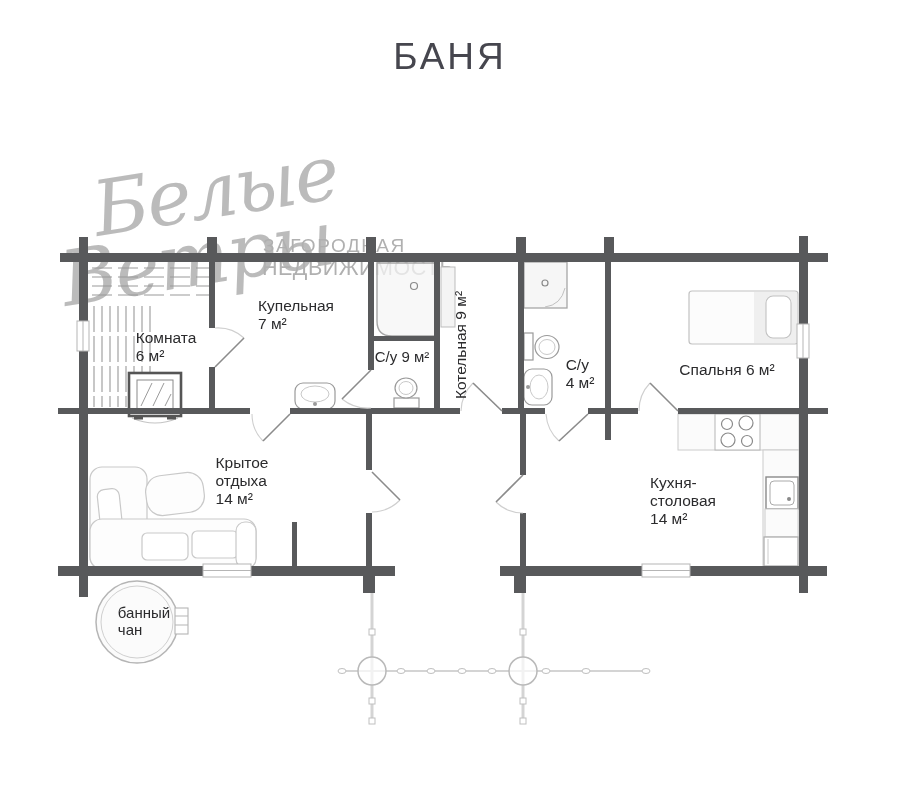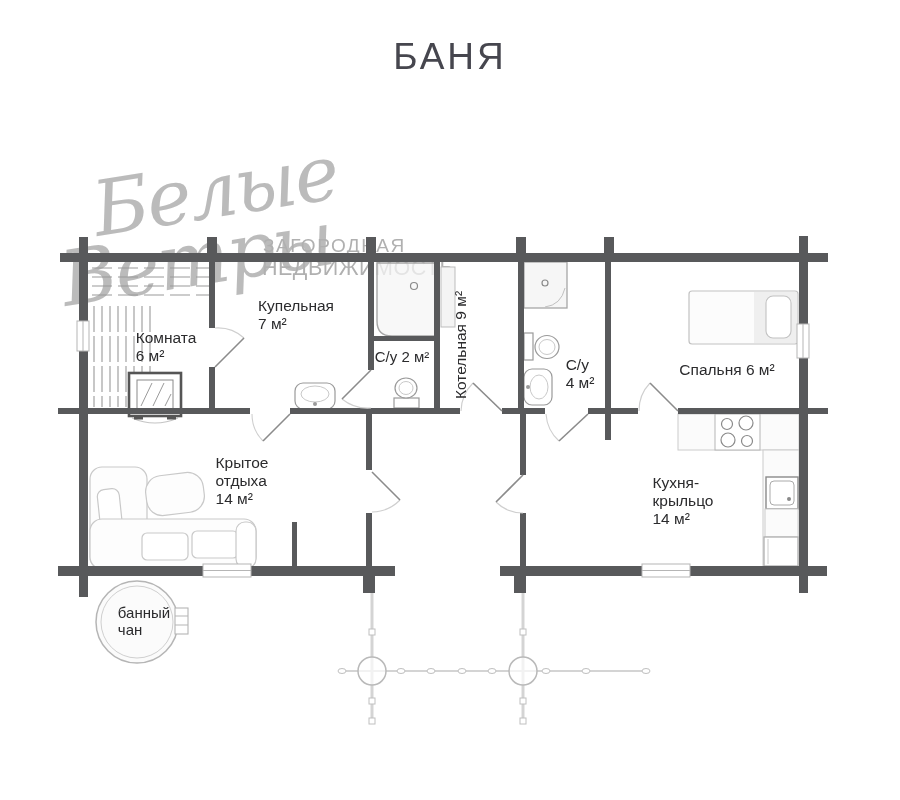--- a/index.html
+++ b/index.html
@@ -261,21 +261,21 @@
     <div>Комната</div>
     <div>6 м²</div>
   </div>
 
   <div class="lbl" style="left:296px;top:297px">
     <div>Купельная</div>
     <div>7 м²</div>
   </div>
 
   <div class="lbl lbl-sm" style="left:402px;top:348px">
-    <div>С/у 2 м²</div>
+    <div>С/у 9 м²</div>
   </div>
 
   <div class="lbl-rot">Котельная 9 м²</div>
 
   <div class="lbl" style="left:580px;top:356px">
     <div>С/у</div>
     <div>4 м²</div>
   </div>
 
   <div class="lbl" style="left:727px;top:361px">
@@ -283,21 +283,21 @@
   </div>
 
   <div class="lbl" style="left:242px;top:454px">
     <div>Крытое</div>
     <div>отдыха</div>
     <div>14 м²</div>
   </div>
 
   <div class="lbl" style="left:683px;top:474px">
     <div>Кухня-</div>
-    <div>крыльцо</div>
+    <div>столовая</div>
     <div>14 м²</div>
   </div>
 
 
   <div class="lbl lbl-sm" style="left:144px;top:604px">
     <div>банный</div>
     <div>чан</div>
   </div>
 
 </div>

